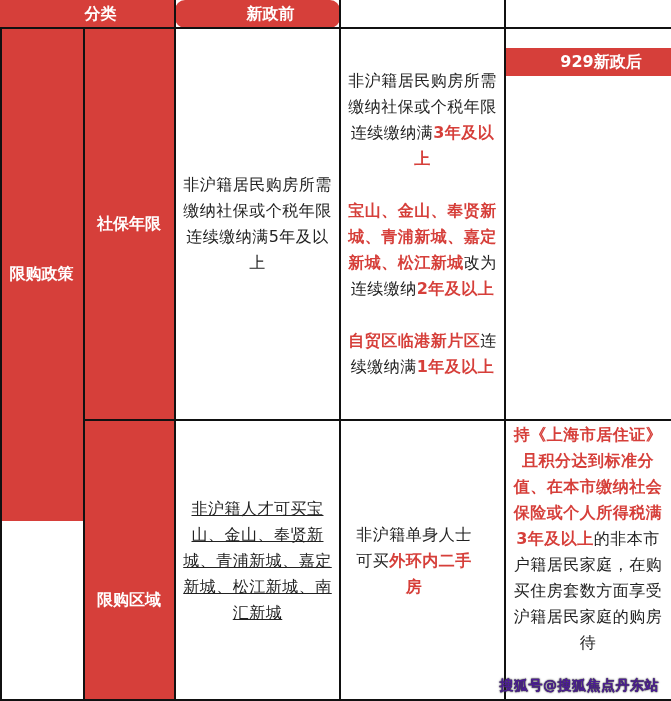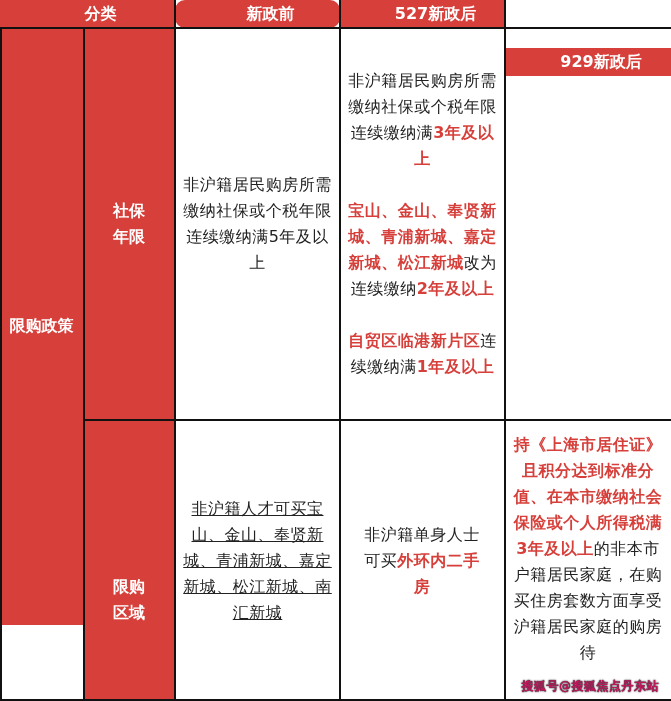--- a/index.html
+++ b/index.html
@@ -8,44 +8,41 @@
   .tbl { position: absolute; left: 0; top: 0; width: 671px; height: 701px; }
   .cell { position: absolute; box-sizing: border-box; display: flex;
           align-items: center; justify-content: center; text-align: center; }
   .hdr { background: #d63f3a; color: #ffffff; font-weight: bold; font-size: 16px; padding-left: 26px; }
   .red-bg { background: #d63f3a; color: #ffffff; font-weight: bold; font-size: 16px; }
   .body { background: #ffffff; color: #222222; font-size: 16px; line-height: 26px; }
   .body .txt { padding: 0 6px; letter-spacing: 0.5px; }
   .hl { color: #d63f3a; font-weight: bold; }
   .vline { position: absolute; width: 2px; background: #111; }
   .hline { position: absolute; height: 2px; background: #111; }
-  .stack { display: flex; flex-direction: column; line-height: 26px; }
+  .stack { display: flex; line-height: 26px; }
   .gap { height: 26px; }
-  .watermark { position: absolute; right: 12px; bottom: 6px; color: #be185d;
-               font-size: 12px; font-weight: bold; text-shadow: 0 0 2px #333, 0 0 1px #000; letter-spacing: 0.5px; }
+  .watermark { position: absolute; right: 12px; bottom: 6px; color: #4c1d95;
+               font-size: 14px; font-weight: bold; text-shadow: 0 0 2px #333, 0 0 1px #000; letter-spacing: 0.5px; }
 </style>
 </head>
 <body>
 
 <div class="tbl">
 
   <div class="cell hdr" style="left:0;top:0;width:175px;height:28px;">
     <span>分类</span>
   </div>
   <div class="cell hdr" style="left:175px;top:0;width:165px;height:28px;border-radius:10px;">
     <span>新政前</span>
   </div>
-  <div class="cell hdr" style="left:340px;top:0;width:165px;height:28px;">
-    <span>527新政后</span>
-  </div>
   <div class="cell hdr" style="left:505px;top:0;width:166px;height:28px;margin-top:48px;">
     <span>929新政后</span>
   </div>
 
-  <div class="cell red-bg" style="left:0;top:28px;width:83px;height:597px;">
+  <div class="cell red-bg" style="left:0;top:28px;width:83px;height:493px;">
     <span>限购政策</span>
   </div>
 
   <div class="cell red-bg" style="left:83px;top:28px;width:92px;height:392px;">
     <div class="stack">
       <span>社保</span>
       <span>年限</span>
     </div>
   </div>
 
@@ -68,27 +65,27 @@
     <div class="stack">
       <span>限购</span>
       <span>区域</span>
     </div>
   </div>
 
   <div class="cell body" style="left:175px;top:420px;width:165px;height:281px;text-decoration:underline;">
     <div class="txt">非沪籍人才可买宝山、金山、奉贤新城、青浦新城、嘉定新城、松江新城、南汇新城</div>
   </div>
 
-  <div class="cell body" style="left:356px;top:420px;width:132px;height:281px;">
+  <div class="cell body" style="left:348px;top:420px;width:132px;height:281px;">
     <div class="txt">
       <span>非沪籍单身人士可买</span><span class="hl">外环内二手房</span>
     </div>
   </div>
 
-  <div class="cell body" style="left:505px;top:420px;width:166px;height:281px;align-items:flex-start;padding-top:12px;">
+  <div class="cell body" style="left:505px;top:420px;width:166px;height:281px;align-items:flex-start;padding-top:2px;">
     <div class="txt">
       <span class="hl">持《上海市居住证》且积分达到标准分值、在本市缴纳社会保险或个人所得税满3年及以上</span><span>的非本市户籍居民家庭，在购买住房套数方面享受沪籍居民家庭的购房待</span>
     </div>
   </div>
 
   <div class="vline" style="left:83px;top:28px;height:673px;"></div>
   <div class="vline" style="left:174px;top:0;height:701px;"></div>
   <div class="vline" style="left:339px;top:0;height:701px;"></div>
   <div class="vline" style="left:504px;top:0;height:701px;"></div>
   <div class="vline" style="left:0;top:28px;height:673px;"></div>

